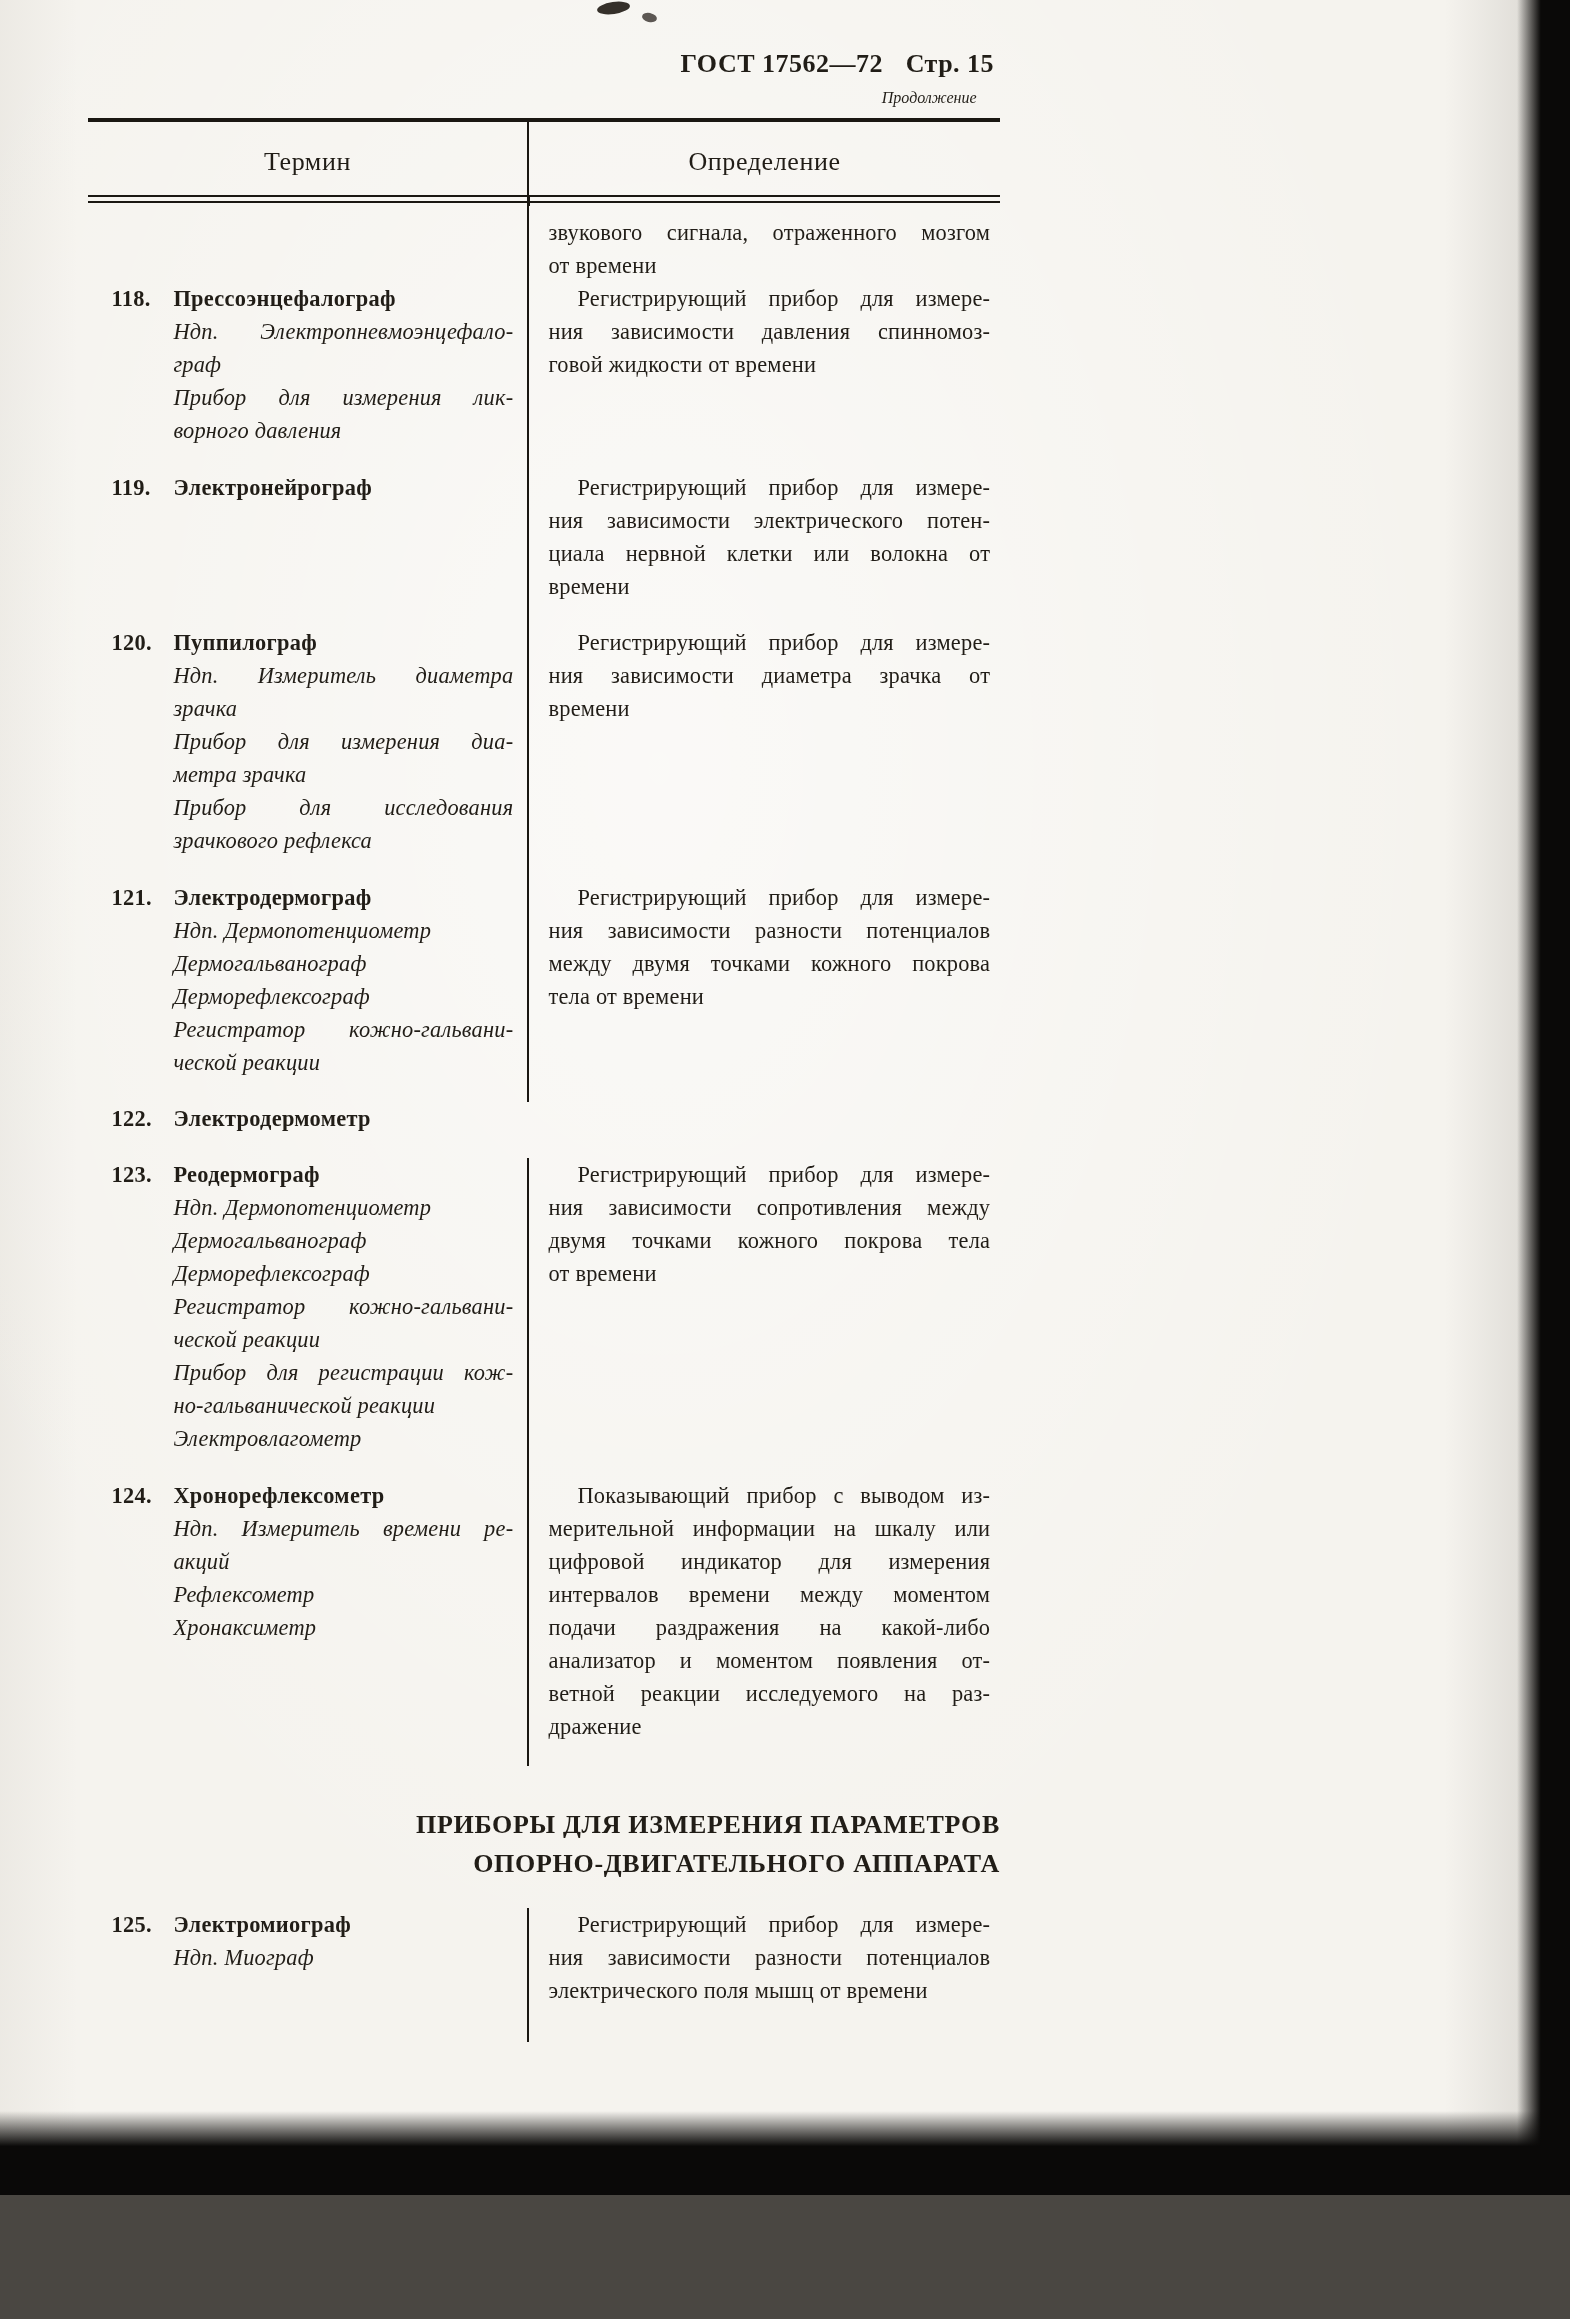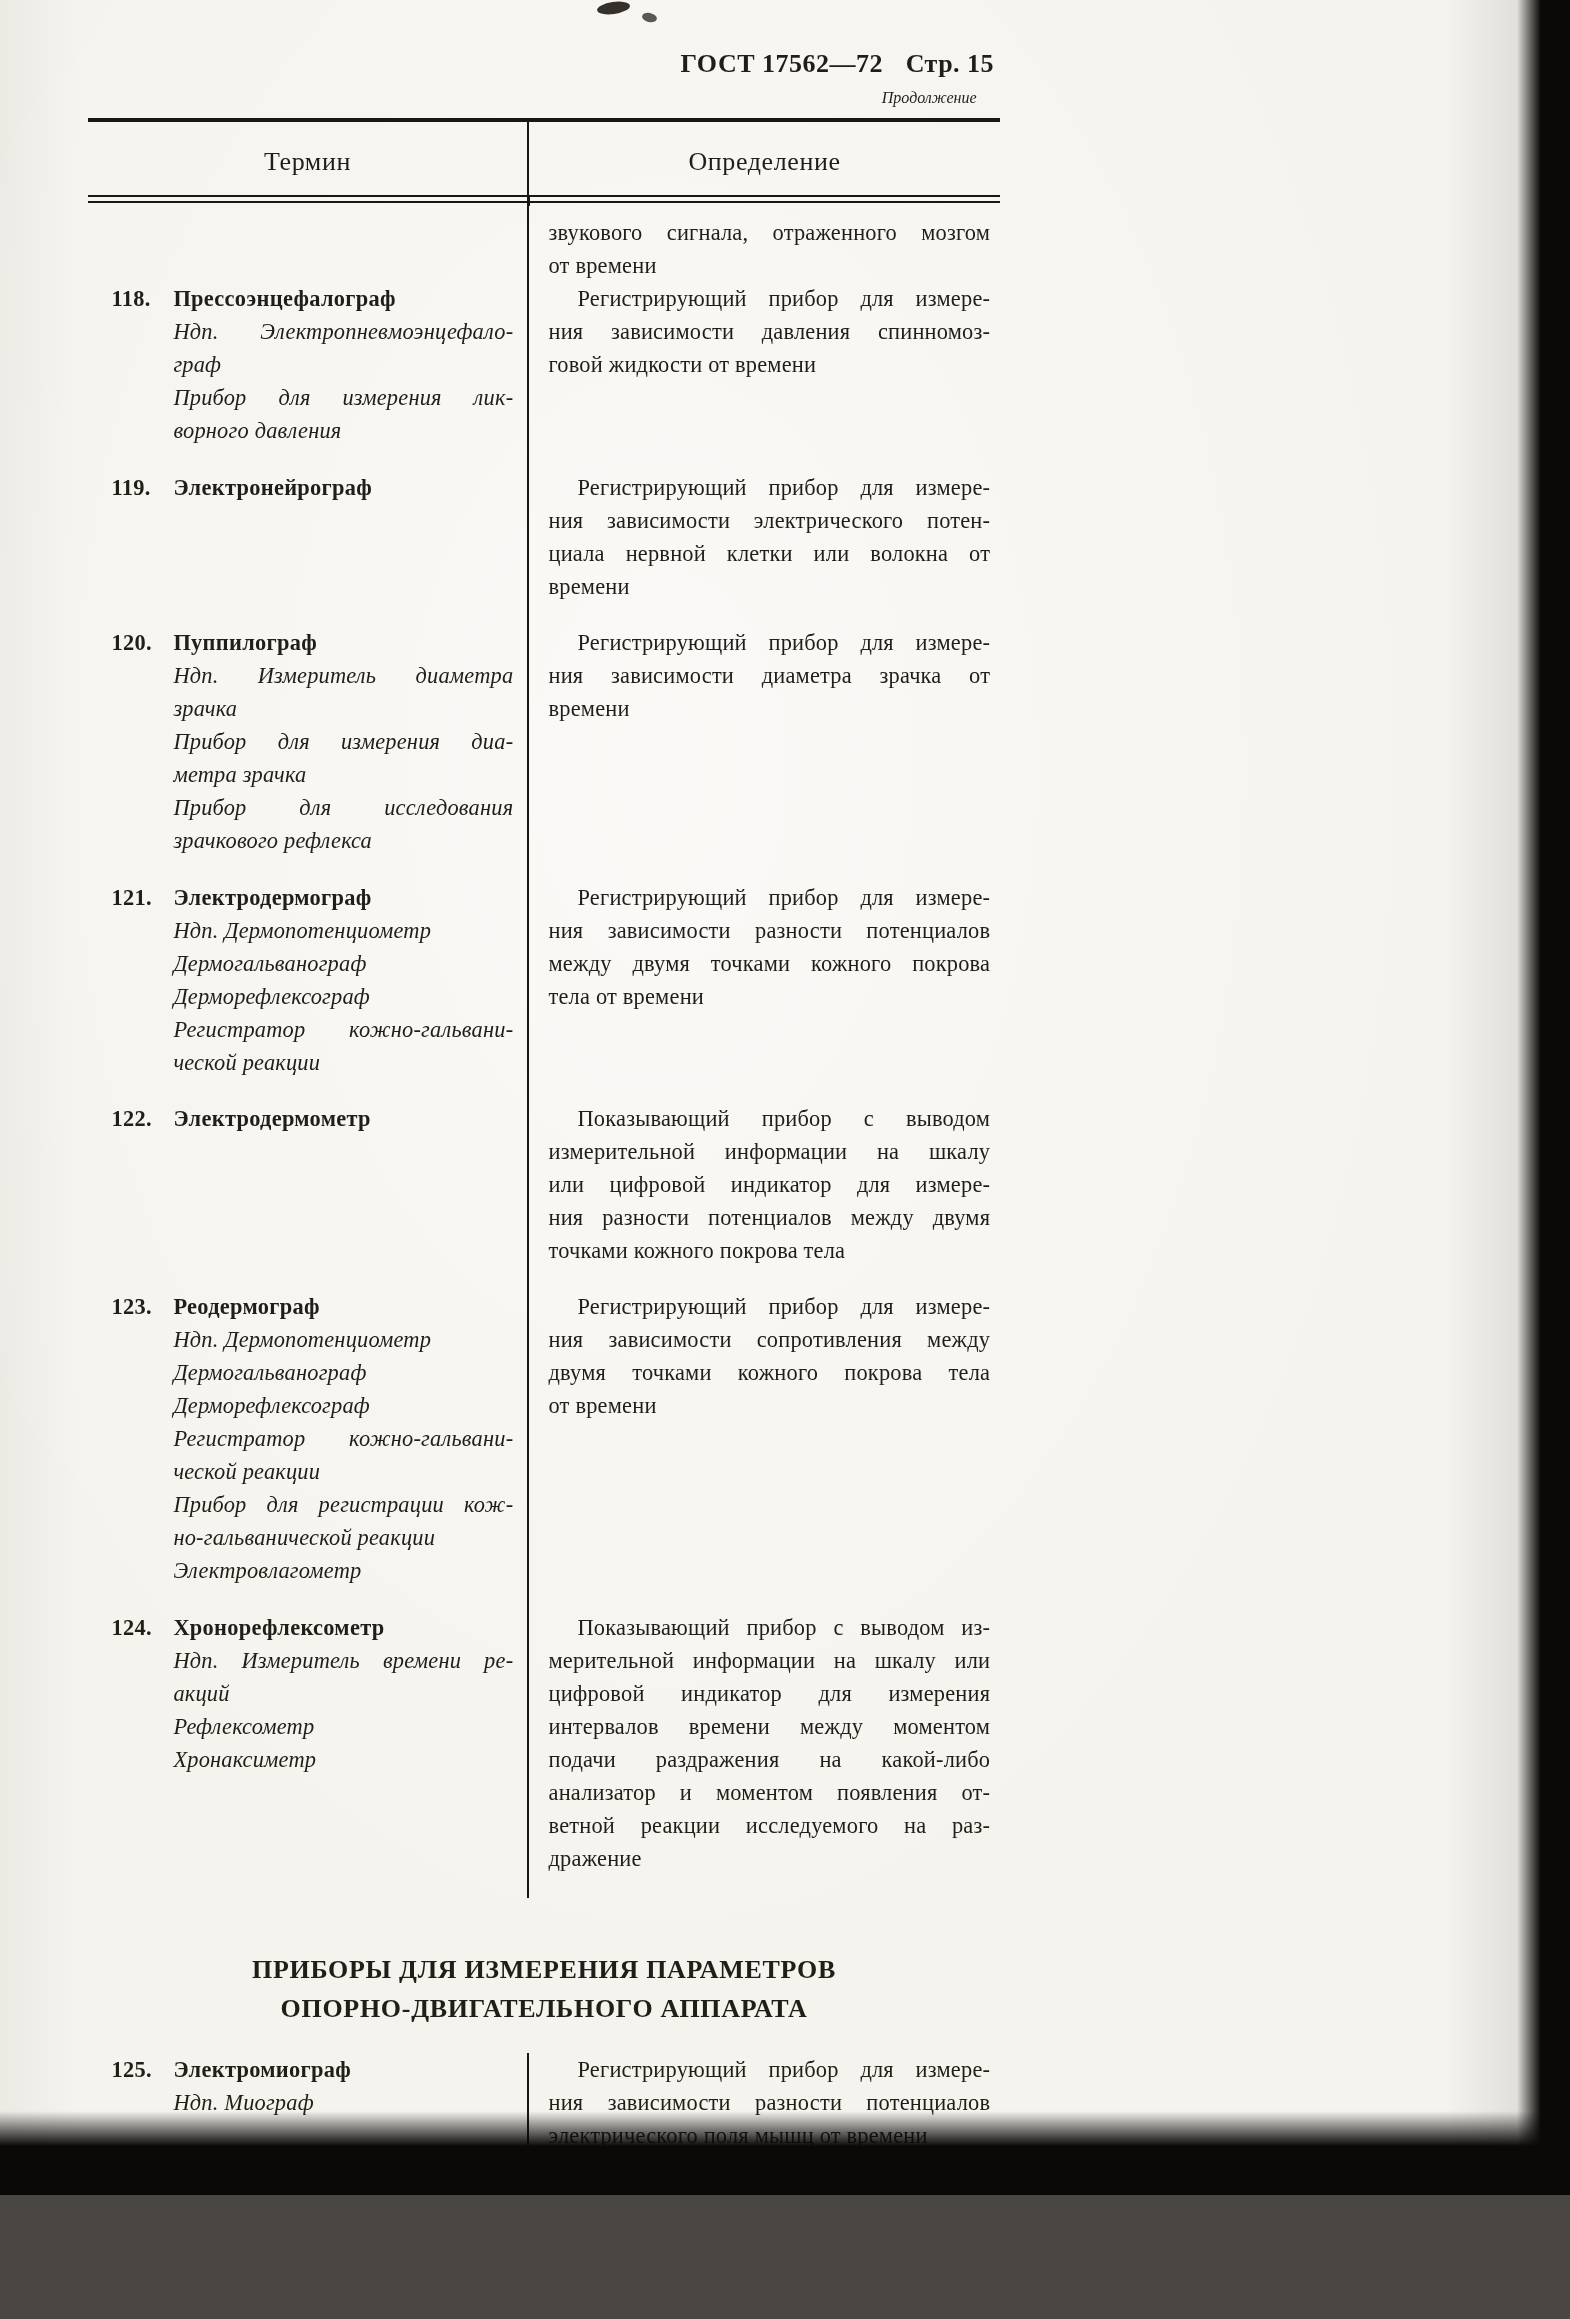--- a/index.html
+++ b/index.html
@@ -59,23 +59,23 @@
   .row.last  .cell-l, .row.last  .cell-r { padding-bottom: 35px; }
 
   .term-line { font-weight: bold; padding-left: 62px; text-indent: -62px; letter-spacing: 0.3px; }
   .num { display: inline-block; width: 62px; text-indent: 0; }
   .syn-line { font-style: italic; margin-left: 62px; text-align: left; }
   .def-line { text-align: left; }
   .j { text-align: justify; text-align-last: justify; }
   .ind { text-indent: 29px; }
 
   .section-heading {
-    text-align: center; font-weight: bold; font-size: 26px;
+    text-align: right; font-weight: bold; font-size: 26px;
     line-height: 39px; letter-spacing: 0.7px;
-    margin: 52px 0 25px;
+    margin: 39px 0 25px;
   }
 
   .scan-edge-right {
     position: absolute; top: 0; right: 0; width: 53px; height: 100%;
     background: linear-gradient(to left, #0a0908 55%, rgba(10,9,8,0));
   }
   .scan-edge-bottom {
     position: absolute; left: 0; bottom: 0; width: 100%; height: 84px;
     background: linear-gradient(to top, #0a0908 58%, rgba(10,9,8,0));
   }
@@ -166,27 +166,20 @@
           <div class="cell-r">
             <div class="def-line j ind">Регистрирующий прибор для измере-</div>
             <div class="def-line j">ния зависимости разности потенциалов</div>
             <div class="def-line j">между двумя точками кожного покрова</div>
             <div class="def-line">тела от времени</div>
           </div>
         </div>
         <div class="row">
           <div class="cell-l">
             <div class="term-line"><span class="num">122.</span><span class="term">Электродермометр</span></div>
-          </div>
-          <div class="cell-r">
-            <div class="def-line j ind">Показывающий прибор с выводом</div>
-            <div class="def-line j">измерительной информации на шкалу</div>
-            <div class="def-line j">или цифровой индикатор для измере-</div>
-            <div class="def-line j">ния разности потенциалов между двумя</div>
-            <div class="def-line">точками кожного покрова тела</div>
           </div>
         </div>
         <div class="row">
           <div class="cell-l">
             <div class="term-line"><span class="num">123.</span><span class="term">Реодермограф</span></div>
             <div class="syn-line">Ндп. Дермопотенциометр</div>
             <div class="syn-line">Дермогальванограф</div>
             <div class="syn-line">Дерморефлексограф</div>
             <div class="syn-line j">Регистратор кожно-гальвани-</div>
             <div class="syn-line">ческой реакции</div>

